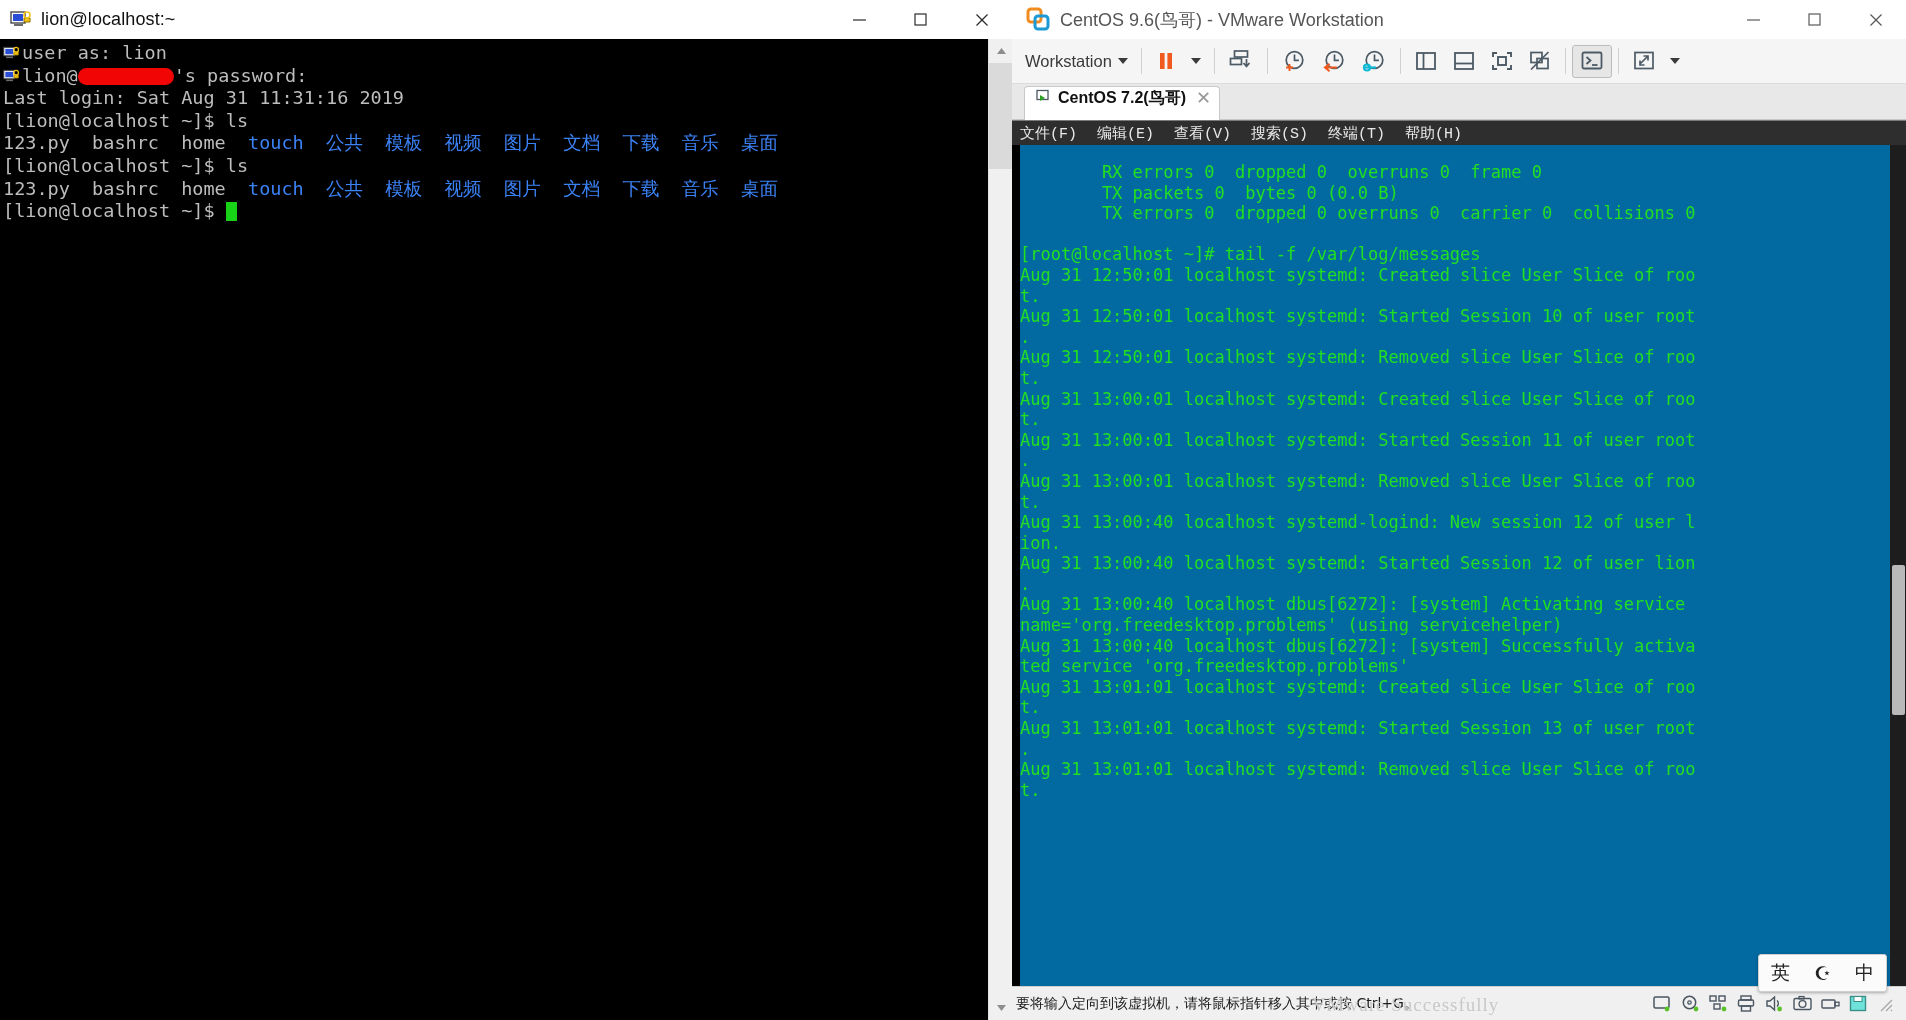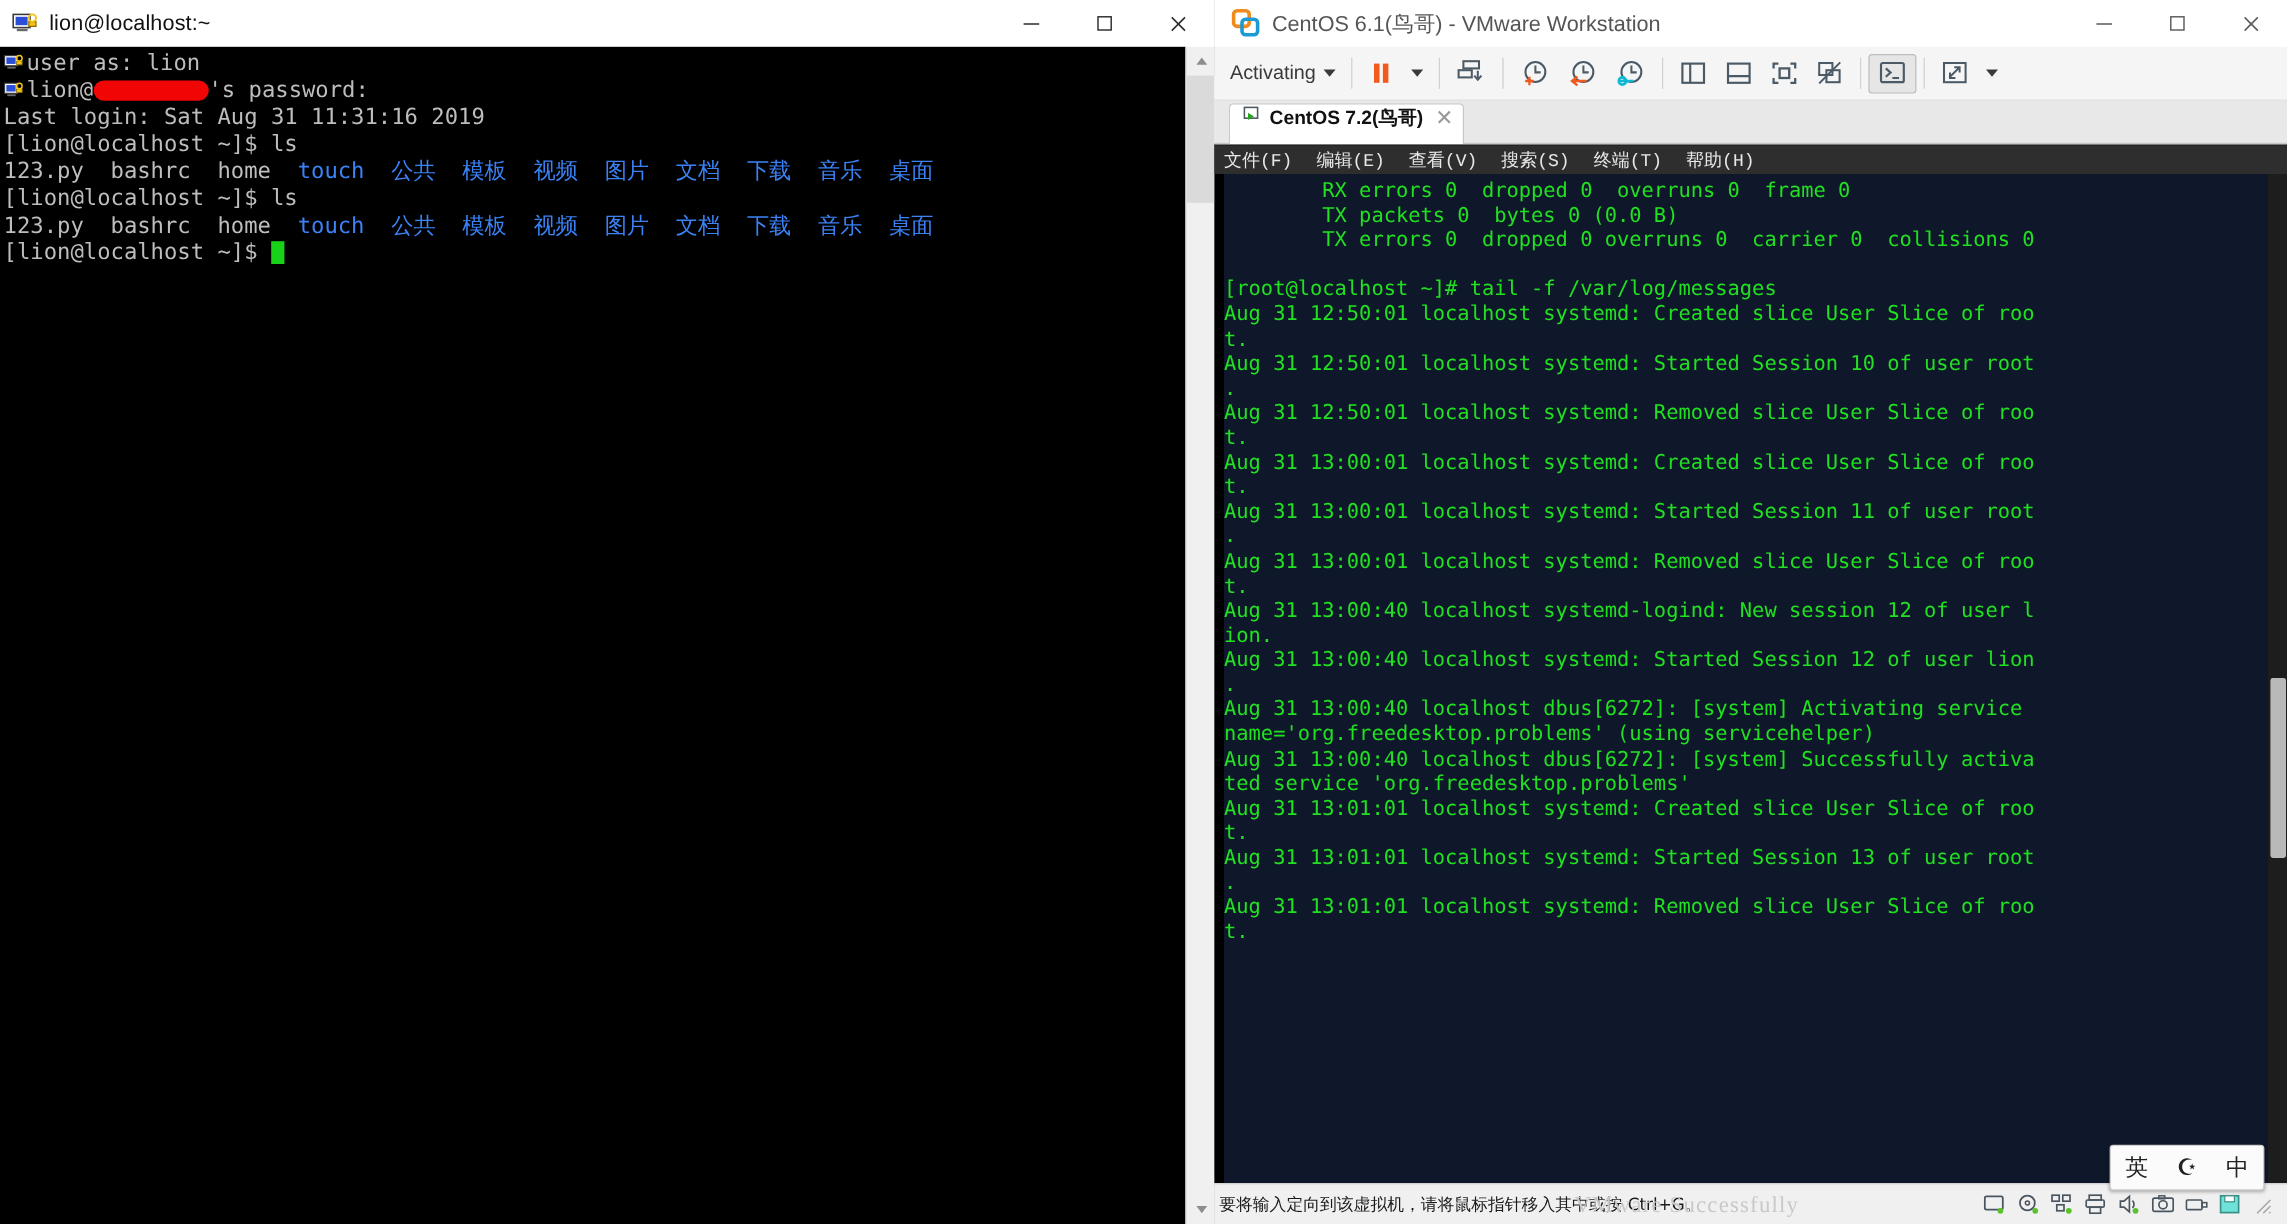--- a/index.html
+++ b/index.html
@@ -117,24 +117,24 @@
     background: #000; overflow: hidden; border-top: 1px solid #7a7a7a;
   }
   #guest-menubar {
     height: 24px; background: #2e2e2e; color: #e8e8e8;
     display: flex; align-items: center; padding-left: 8px;
     font-size: 15px; font-family: Liberation Mono, monospace;
   }
   #guest-menubar .mi { margin-right: 20px; white-space: nowrap; }
   #guest-term {
     position: absolute; left: 8px; top: 24px; right: 16px; bottom: 0;
-    background: #0f172a; color: #21e021; overflow: hidden;
+    background: #0369a1; color: #21e021; overflow: hidden;
     font-family: "DejaVu Sans Mono", "Liberation Mono", monospace;
     font-size: 17px; line-height: 20.6px; white-space: pre;
-    padding-top: 4px;
+    padding-top: 17px;
   }
   #guest-term .gln { height: 20.6px; }
   #guest-scroll {
     position: absolute; right: 0; top: 24px; bottom: 0; width: 16px; background: #1d1d1d;
   }
   #guest-scroll .gthumb {
     position: absolute; right: 1px; width: 13px; background: #b9b9b9; border-radius: 2px;
   }
 
   #vm-statusbar {
@@ -232,21 +232,21 @@
 
   <div id="vmware">
 
     <div id="vm-titlebar">
       <span id="vm-logo">
         <svg width="25" height="25" viewBox="0 0 25 25">
           <rect x="2" y="2" width="13" height="13" rx="3" fill="none" stroke="#f08b1d" stroke-width="3"></rect>
           <rect x="9" y="9" width="13" height="13" rx="3" fill="none" stroke="#1b9ad6" stroke-width="3"></rect>
         </svg>
       </span>
-      <span id="vm-title">CentOS 6.1(鸟哥) - VMware Workstation</span>
+      <span id="vm-title">CentOS 9.6(鸟哥) - VMware Workstation</span>
       <div class="winbtns">
         <div class="winbtn">
           <svg width="17" height="17" viewBox="0 0 17 17">
               <line x1="2" y1="9" x2="15" y2="9" stroke="#5a5a5a" stroke-width="1.2"></line>
             </svg>
         </div>
         <div class="winbtn">
           <svg width="17" height="17" viewBox="0 0 17 17">
               <rect x="3" y="3" width="11" height="11" fill="none" stroke="#5a5a5a" stroke-width="1.2"></rect>
             </svg>
@@ -255,21 +255,21 @@
           <svg width="18" height="18" viewBox="0 0 18 18">
               <line x1="3.5" y1="3.5" x2="14.5" y2="14.5" stroke="#5a5a5a" stroke-width="1.3"></line>
               <line x1="14.5" y1="3.5" x2="3.5" y2="14.5" stroke="#5a5a5a" stroke-width="1.3"></line>
             </svg>
         </div>
       </div>
     </div>
 
     <div id="vm-toolbar">
       <div class="tb-item">
-        <span class="tb-label">Activating</span>
+        <span class="tb-label">Workstation</span>
         <span class="caret"></span>
       </div>
       <div class="tb-sep"></div>
 
       <div class="tb-item">
         <svg width="22" height="22" viewBox="0 0 22 22">
           <rect x="5" y="3" width="4.6" height="16" fill="#f2591f"></rect>
           <rect x="12.4" y="3" width="4.6" height="16" fill="#f2591f"></rect>
         </svg>
       </div>

